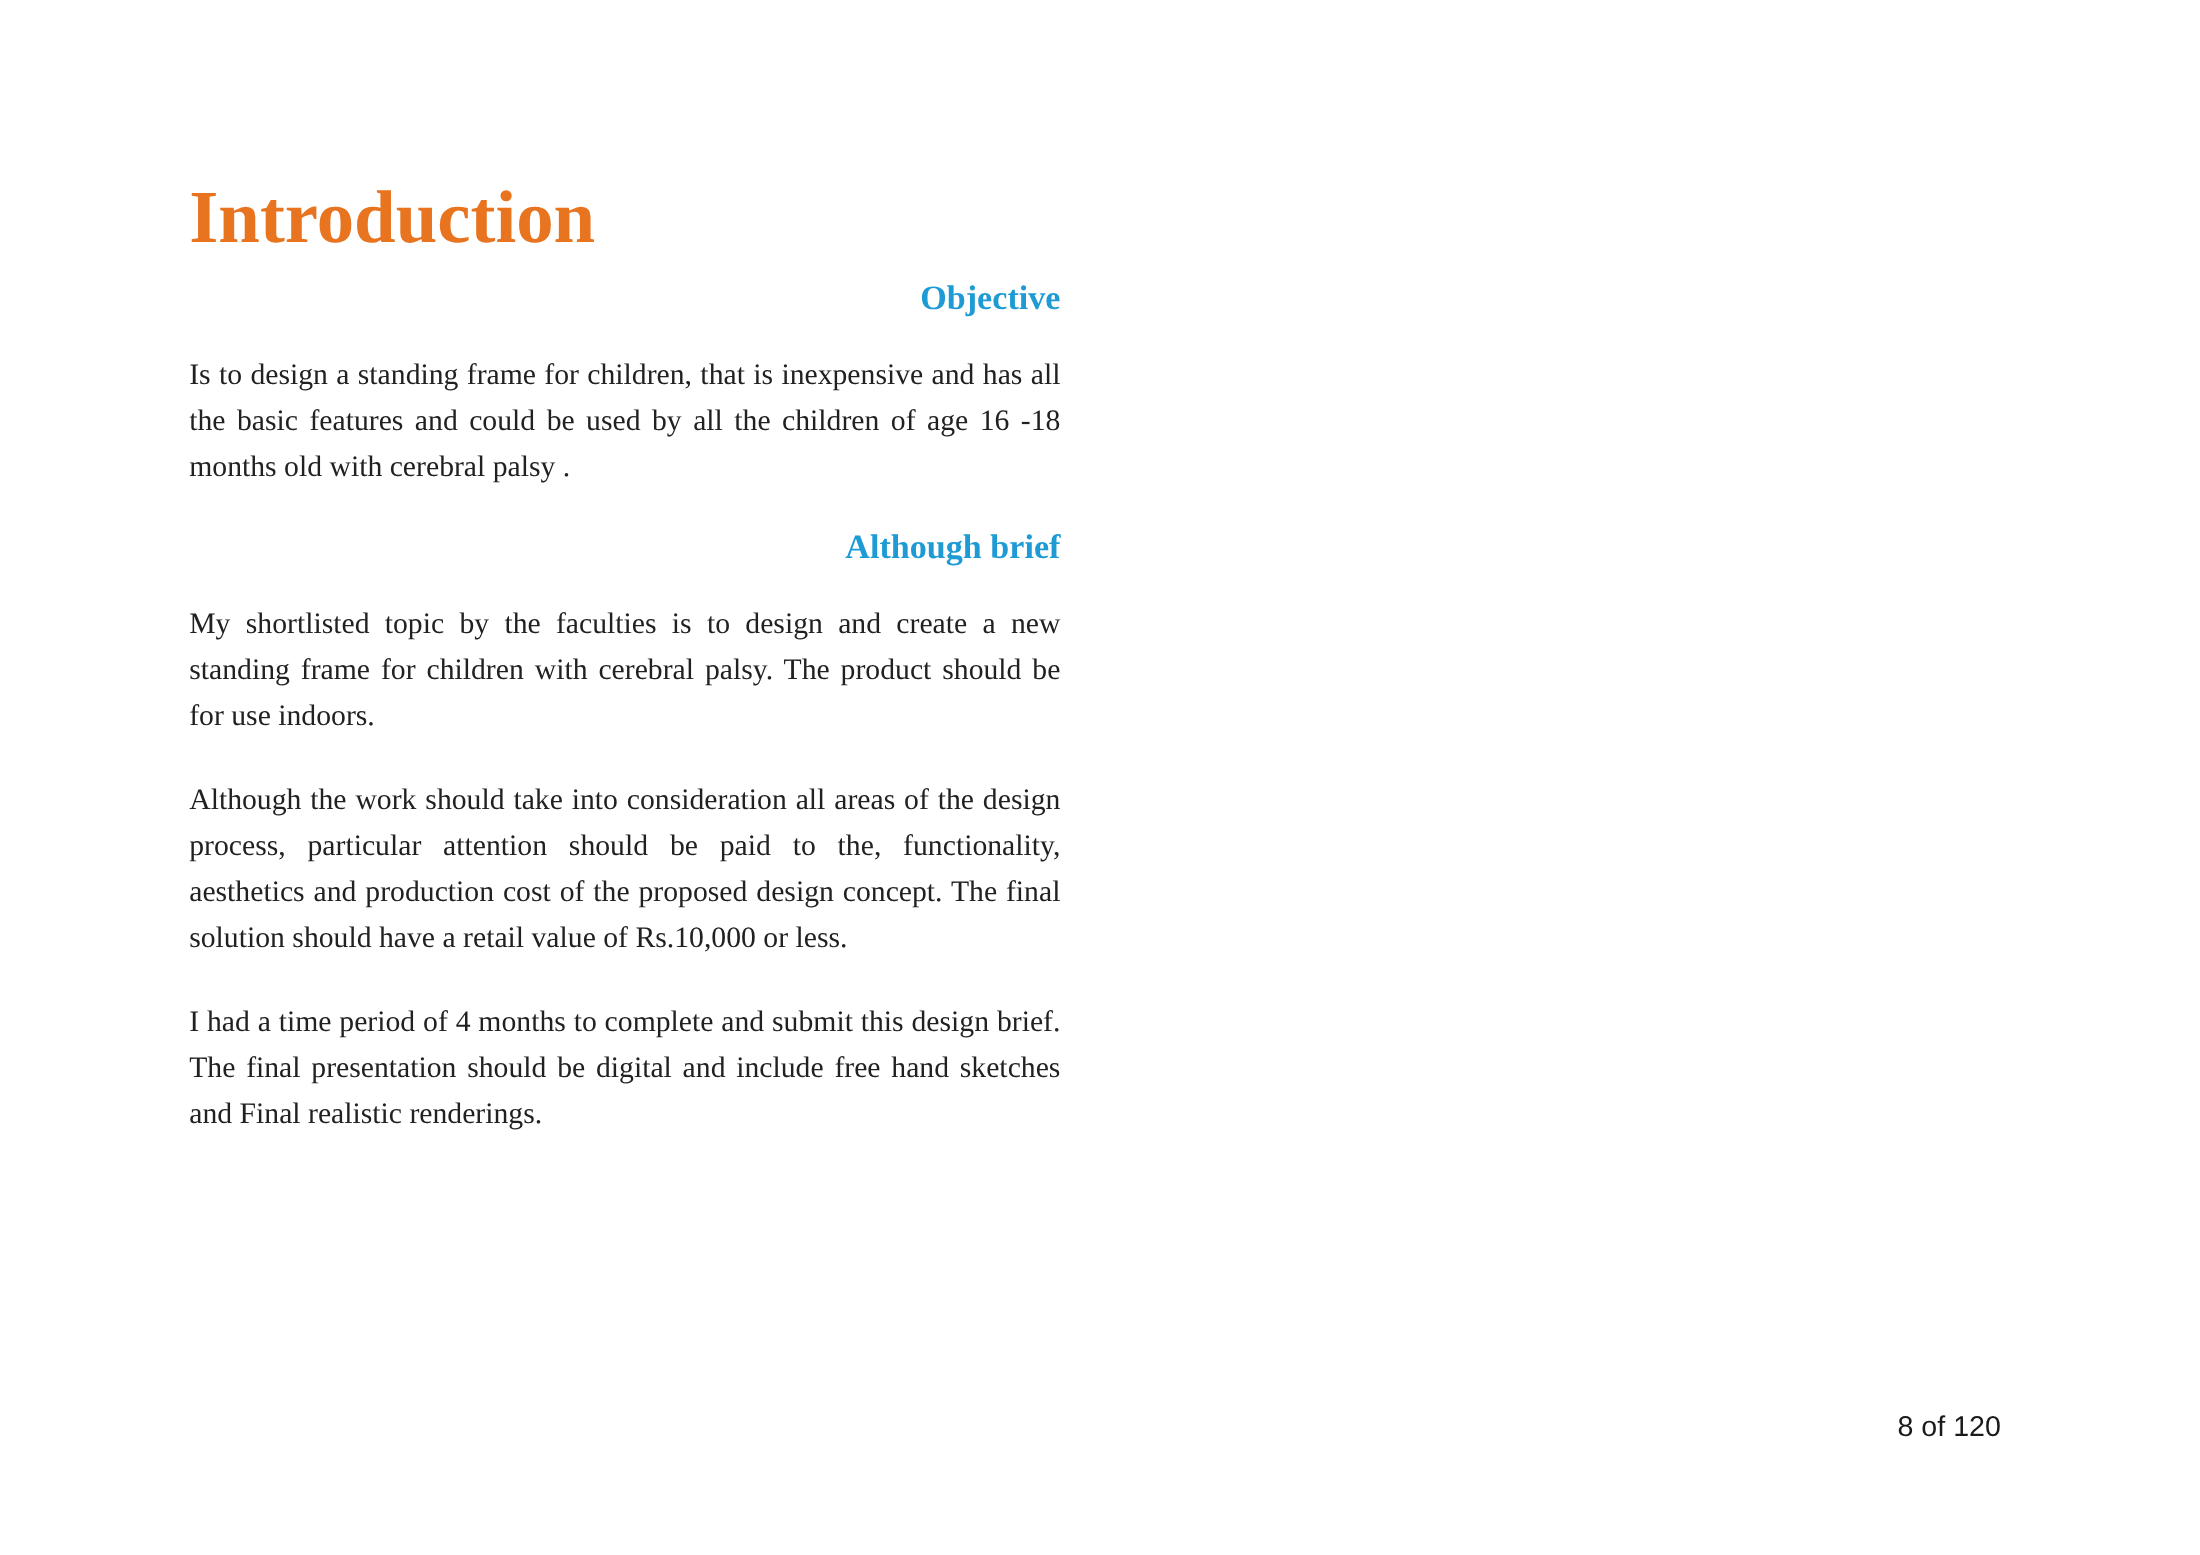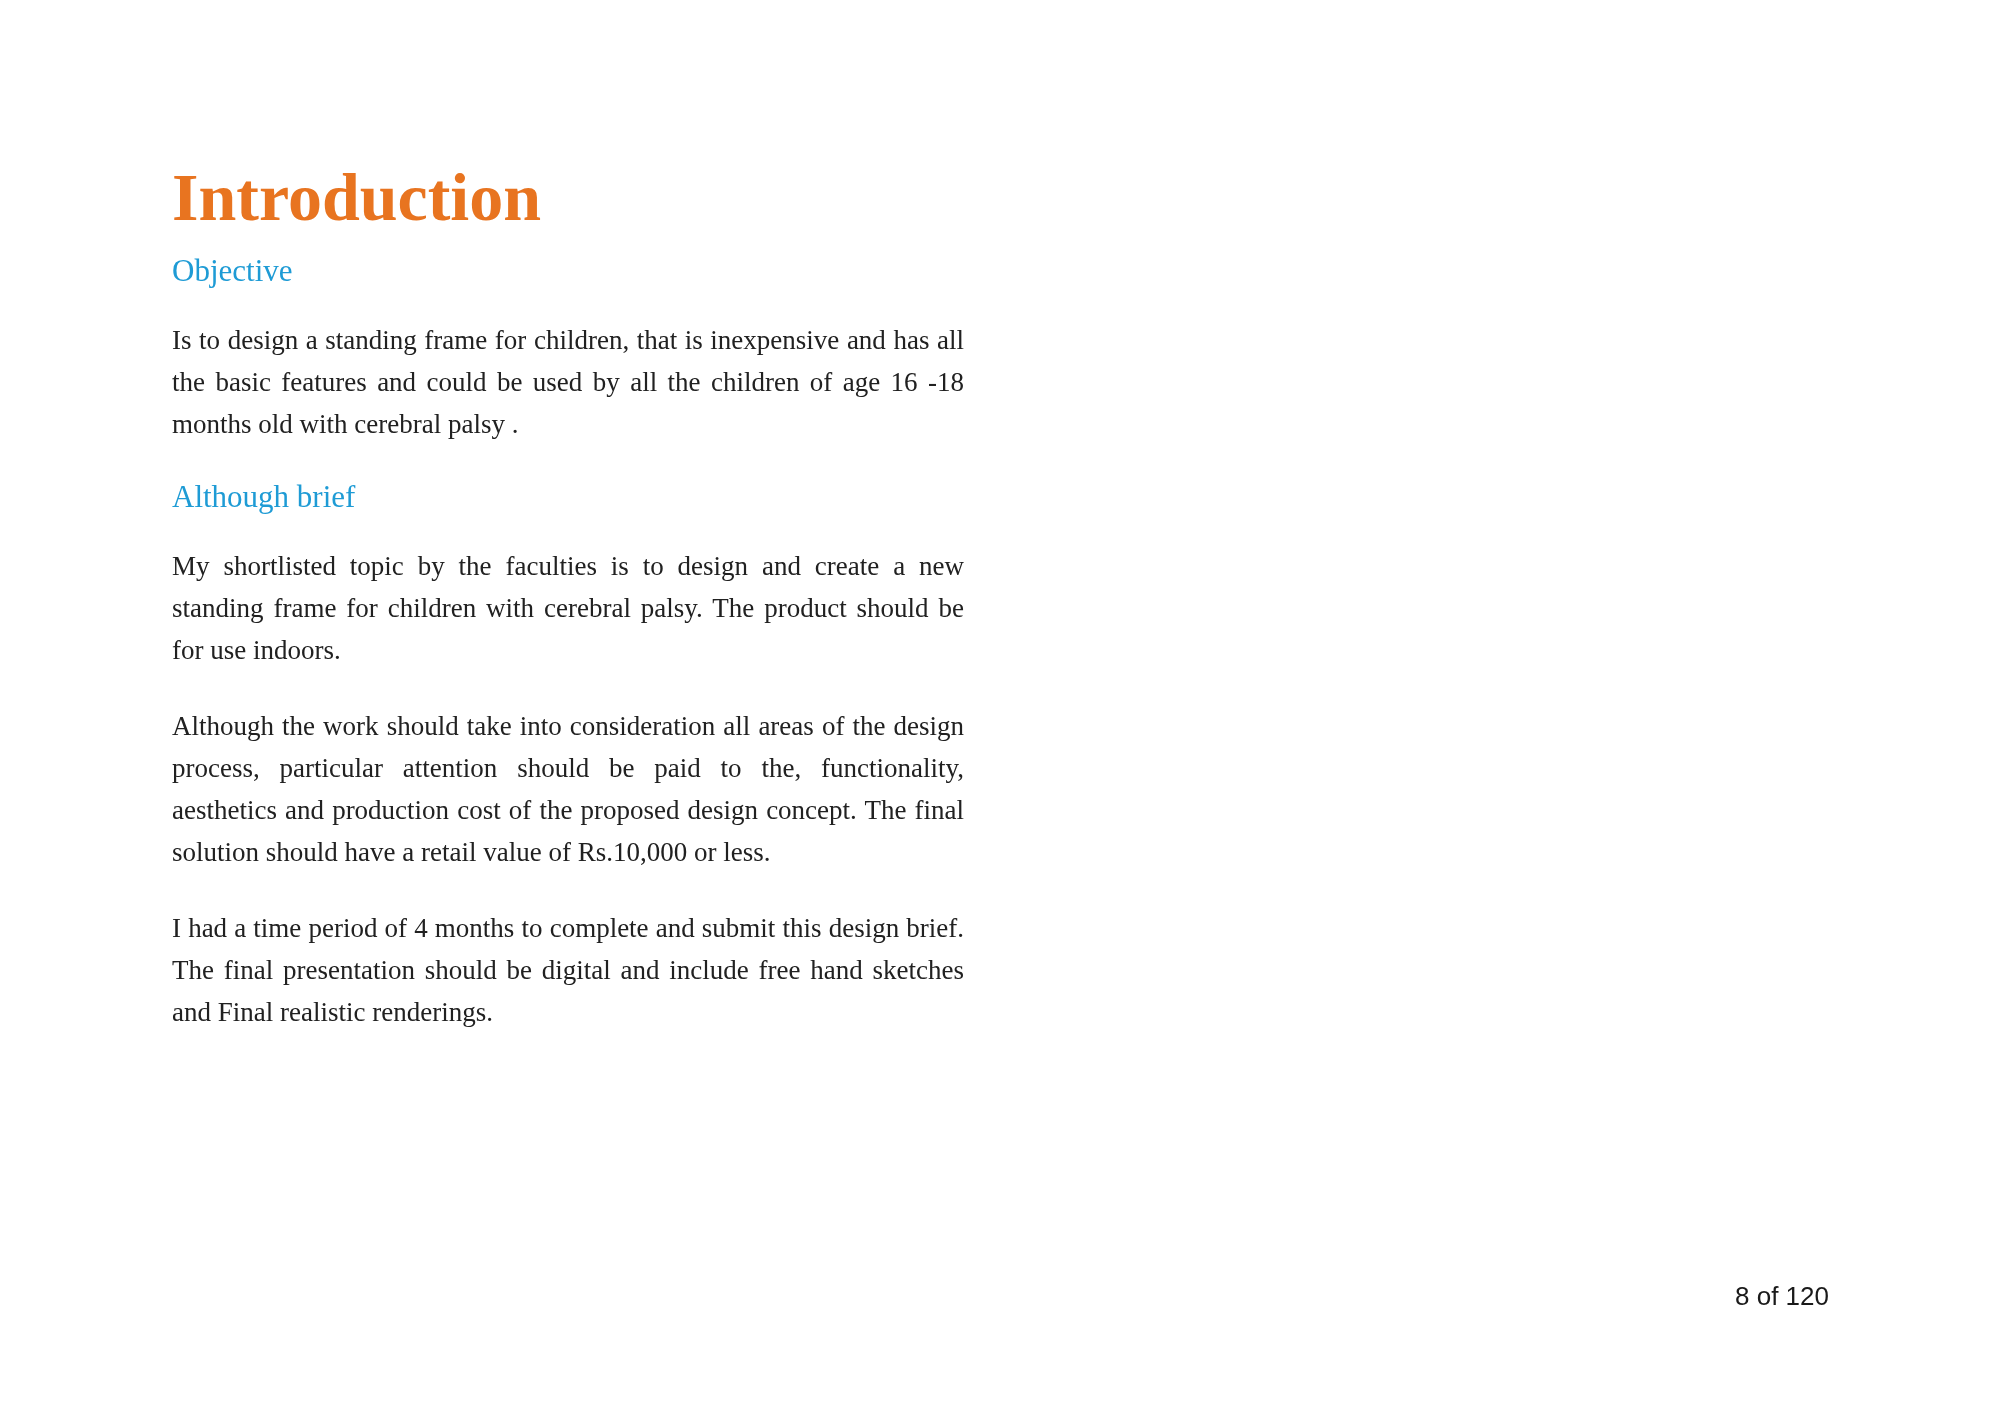--- a/index.html
+++ b/index.html
@@ -29,36 +29,37 @@
     font-size: 68px;
     line-height: 56px;
     font-weight: bold;
     color: var(--accent-orange);
     margin: 0 0 28px 0;
     letter-spacing: 0px;
   }
   .section-heading {
     font-size: 31px;
     line-height: 36px;
-    font-weight: normal;
+    font-weight: bold;
     color: var(--accent-blue);
     margin: 0 0 30px 0;
+    text-align: right;
   }
   .body-paragraph {
     font-size: 27px;
     line-height: 42px;
     color: var(--body-text);
     text-align: justify;
     margin: 0 0 34px 0;
   }
   .body-paragraph.last { margin-bottom: 0; }
   .page-number {
     position: absolute;
     top: 1281px;
-    right: 171px;
+    right: 181px;
     font-family: "Liberation Sans", sans-serif;
     font-size: 26px;
     line-height: 30px;
     color: var(--pagenum-text);
   }
 </style>
 </head>
 <body>
 
 <main class="content-column">

